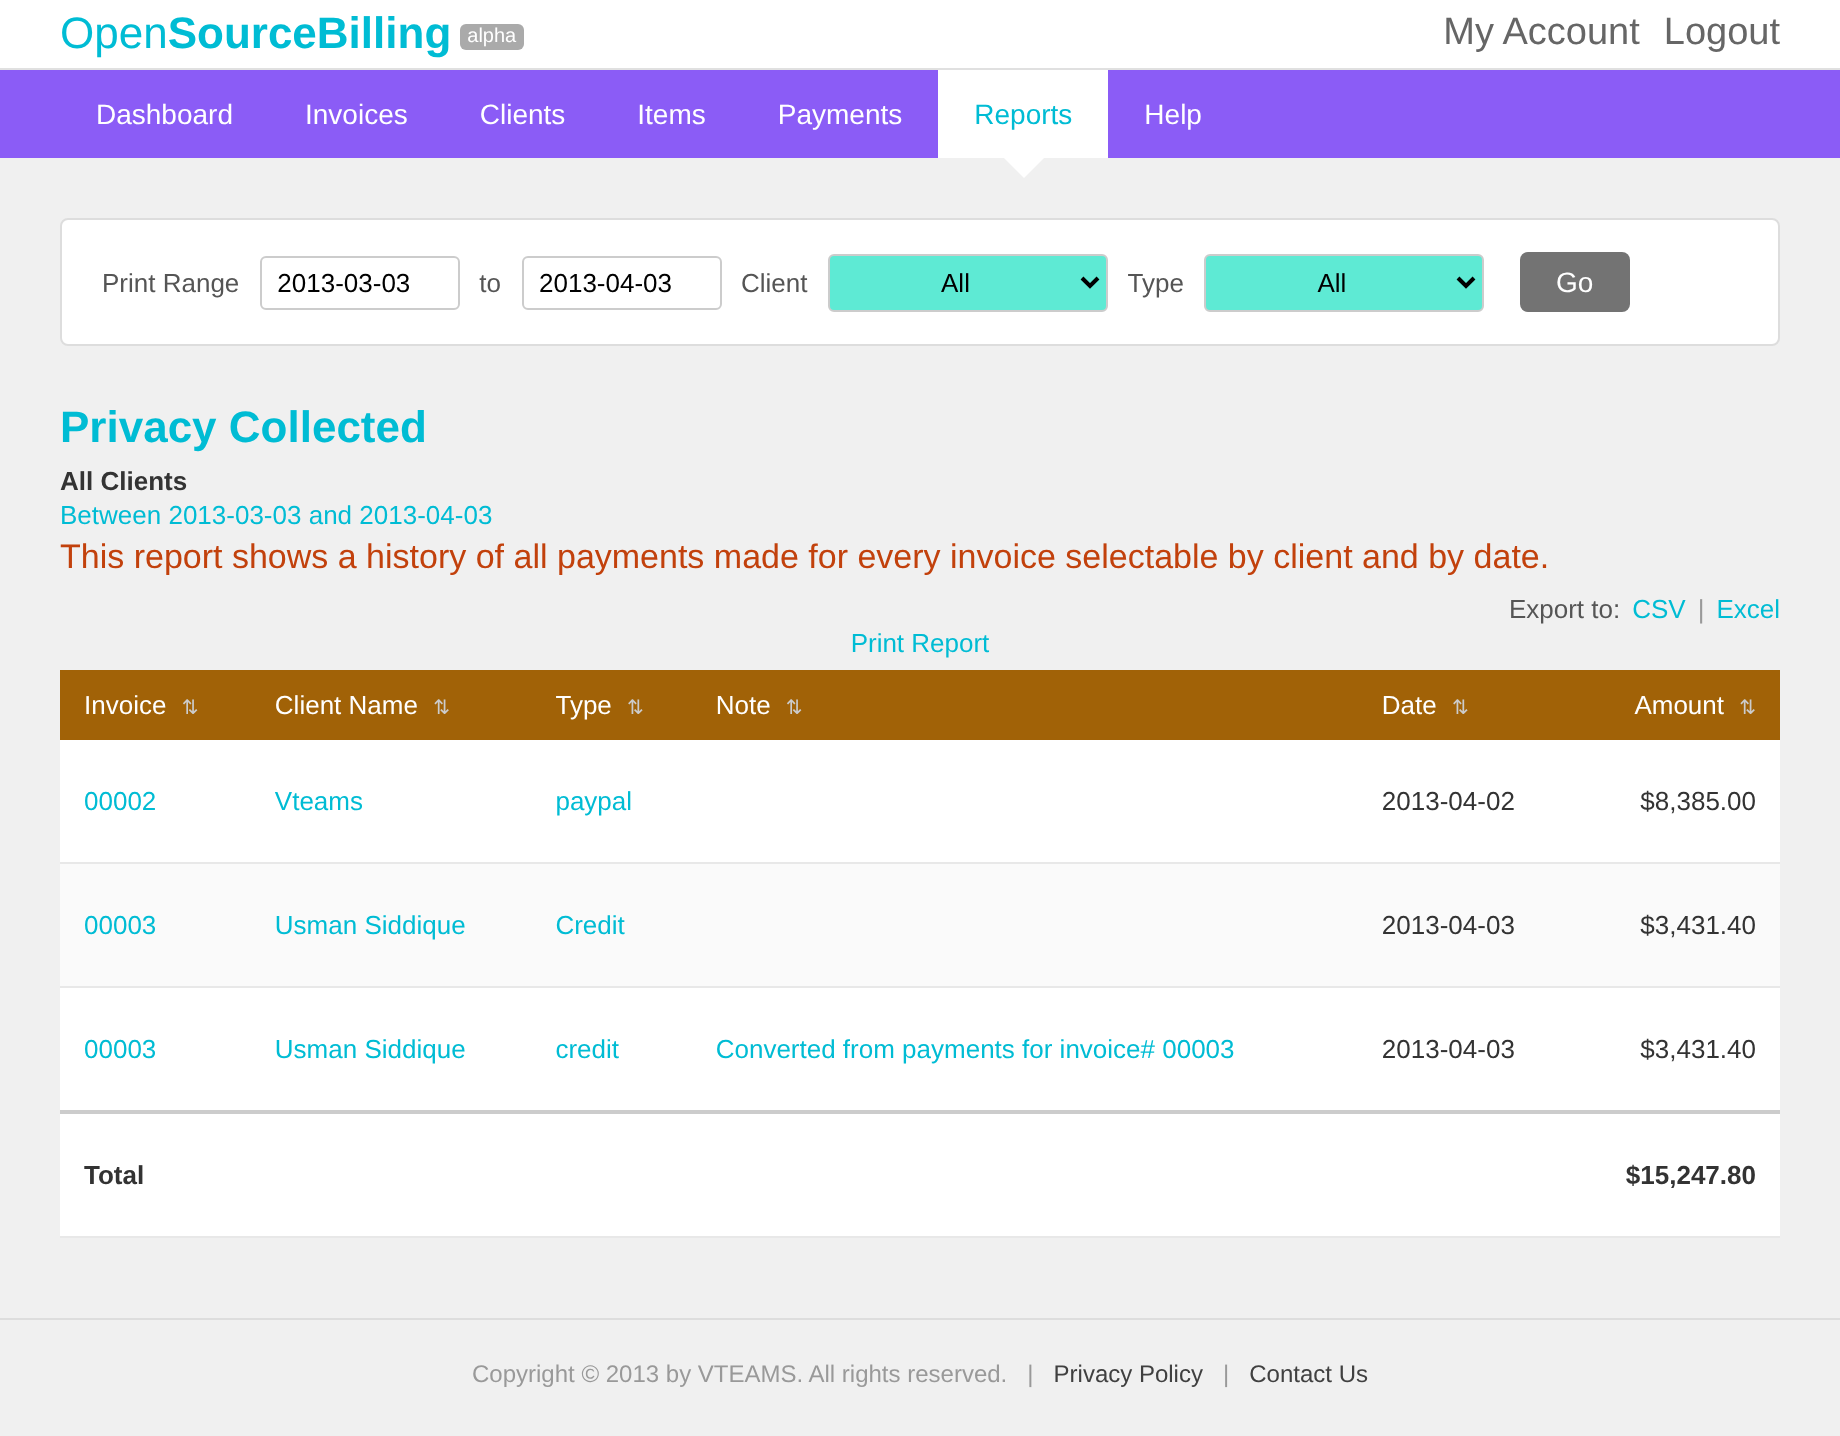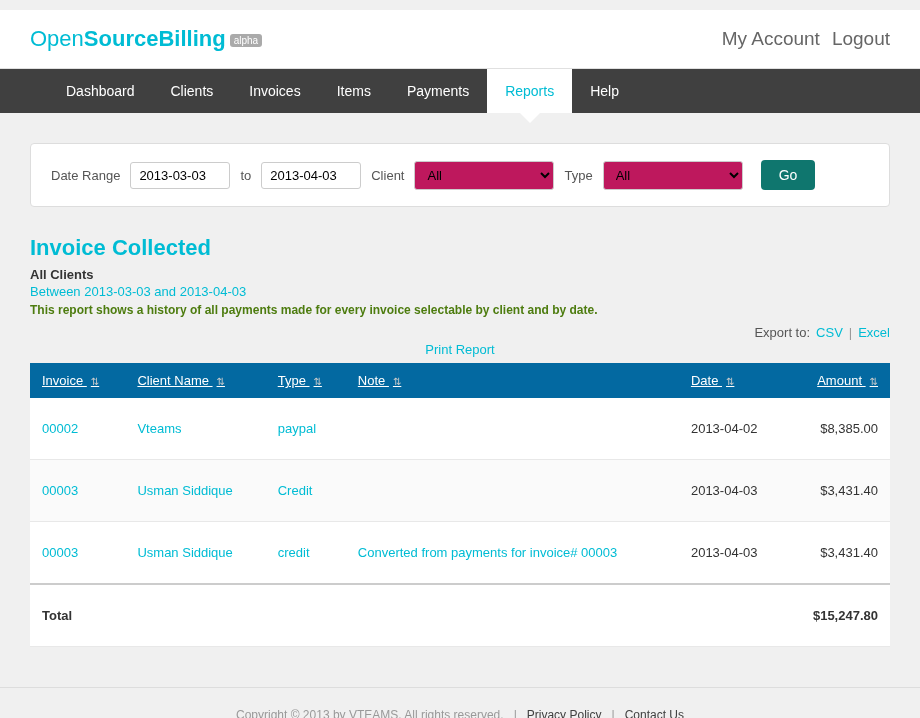--- a/index.html
+++ b/index.html
@@ -1,47 +1,46 @@
 <!DOCTYPE html>
 <html><head>
   <meta charset="utf-8">
   <style>
     * { box-sizing: border-box; margin: 0; padding: 0; }
     body { font-family: Arial, sans-serif; font-size: 13px; background: #f0f0f0; color: #333; }
 
     
     .top-bar {
       background: #fff;
-      padding: 16px 30px;
+      padding: 4px 30px;
       display: flex;
       justify-content: space-between;
       align-items: center;
       border-bottom: 1px solid #e0e0e0;
-      margin-top: 10px;
     }
     .logo { font-size: 22px; color: #00bcd4; }
     .logo span.open { font-weight: normal; }
     .logo span.source { font-weight: bold; }
     .logo span.billing { font-weight: bold; }
     .logo-alpha {
       background: #aaa;
       color: #fff;
       font-size: 10px;
       padding: 1px 4px;
       border-radius: 3px;
       margin-left: 4px;
       vertical-align: middle;
     }
     .top-links { display: flex; gap: 12px; font-size: 19px; color: #666; }
     .top-links a { color: #666; text-decoration: none; cursor: pointer; }
 
     
     .nav-bar {
-      background: #404040;
-      padding: 0 48px;
+      background: #8b5cf6;
+      padding: 0 30px;
       display: flex;
       align-items: flex-start;
       position: relative;
     }
     .nav-bar a {
       color: #fff;
       text-decoration: none;
       padding: 14px 18px;
       font-size: 14px;
       display: inline-block;
@@ -90,40 +89,41 @@
       padding: 5px 8px;
       font-size: 13px;
       width: 100px;
     }
     .filter-bar select {
       border: 1px solid #ccc;
       border-radius: 3px;
       padding: 5px 8px;
       font-size: 13px;
       width: 140px;
-      background: #be185d;
+      background: #5eead4;
+      text-align: center;
     }
     .to-label { color: #555; }
     .go-btn {
-      background: #0f766e;
+      background: #737373;
       color: #fff;
       border: none;
       border-radius: 4px;
       padding: 7px 18px;
       font-size: 14px;
       cursor: pointer;
       margin-left: 8px;
     }
 
     
     .report-title { font-size: 22px; color: #00bcd4; margin-bottom: 6px; }
     .report-subtitle-bold { font-weight: bold; font-size: 13px; margin-bottom: 2px; }
     .report-between { font-size: 13px; color: #555; margin-bottom: 4px; }
     .report-between span { color: #00bcd4; }
-    .report-desc { font-size: 12px; color: #4d7c0f; margin-bottom: 8px; font-weight: bold; }
+    .report-desc { font-size: 17px; color: #c2410c; margin-bottom: 8px; }
 
     .export-row {
       display: flex;
       justify-content: flex-end;
       align-items: center;
       gap: 6px;
       font-size: 13px;
       margin-bottom: 2px;
     }
     .export-row span { color: #555; }
@@ -137,23 +137,22 @@
     }
     .print-row a { color: #00bcd4; font-size: 13px; text-decoration: none; cursor: pointer; }
 
     
     table {
       width: 100%;
       border-collapse: collapse;
       font-size: 13px;
     }
     thead tr {
-      background: #0369a1;
+      background: #a16207;
       color: #fff;
-      text-decoration: underline;
     }
     thead th {
       padding: 10px 12px;
       text-align: left;
       font-weight: normal;
       cursor: pointer;
       white-space: nowrap;
     }
     thead th.right { text-align: right; }
     thead th .sort-icon { font-size: 10px; margin-left: 4px; color: #ccc; }
@@ -189,47 +188,47 @@
     <span class="open">Open</span><span class="source">Source</span><span class="billing">Billing</span><span class="logo-alpha">alpha</span>
   </div>
   <div class="top-links">
     <a>My Account</a>
     <a>Logout</a>
   </div>
 </div>
 
 <nav class="nav-bar">
   <a class="">Dashboard</a>
+  <a class="">Invoices</a>
   <a class="">Clients</a>
-  <a class="">Invoices</a>
   <a class="">Items</a>
   <a class="">Payments</a>
   <a class="active">Reports</a>
   <a class="">Help</a>
 </nav>
 
 <div class="content">
 
   <div class="filter-bar">
-    <label>Date Range</label>
+    <label>Print Range</label>
     <input type="text" value="2013-03-03" style="">
     <span class="to-label">to</span>
     <input type="text" value="2013-04-03" style="">
     <label>Client</label>
     <select>
       <option>All</option>
     </select>
     <label>Type</label>
     <select>
       <option>All</option>
     </select>
     <button class="go-btn">Go</button>
   </div>
 
-  <h2 class="report-title">Invoice Collected</h2>
+  <h2 class="report-title">Privacy Collected</h2>
   <p class="report-subtitle-bold">All Clients</p>
   <p class="report-between">
     <span>Between</span>
     <span style="color:#00bcd4;">2013-03-03</span>
     <span>and</span>
     <span style="color:#00bcd4;">2013-04-03</span>
   </p>
   <p class="report-desc">This report shows a history of all payments made for every invoice selectable by client and by date.</p>
 
   <div class="export-row">

